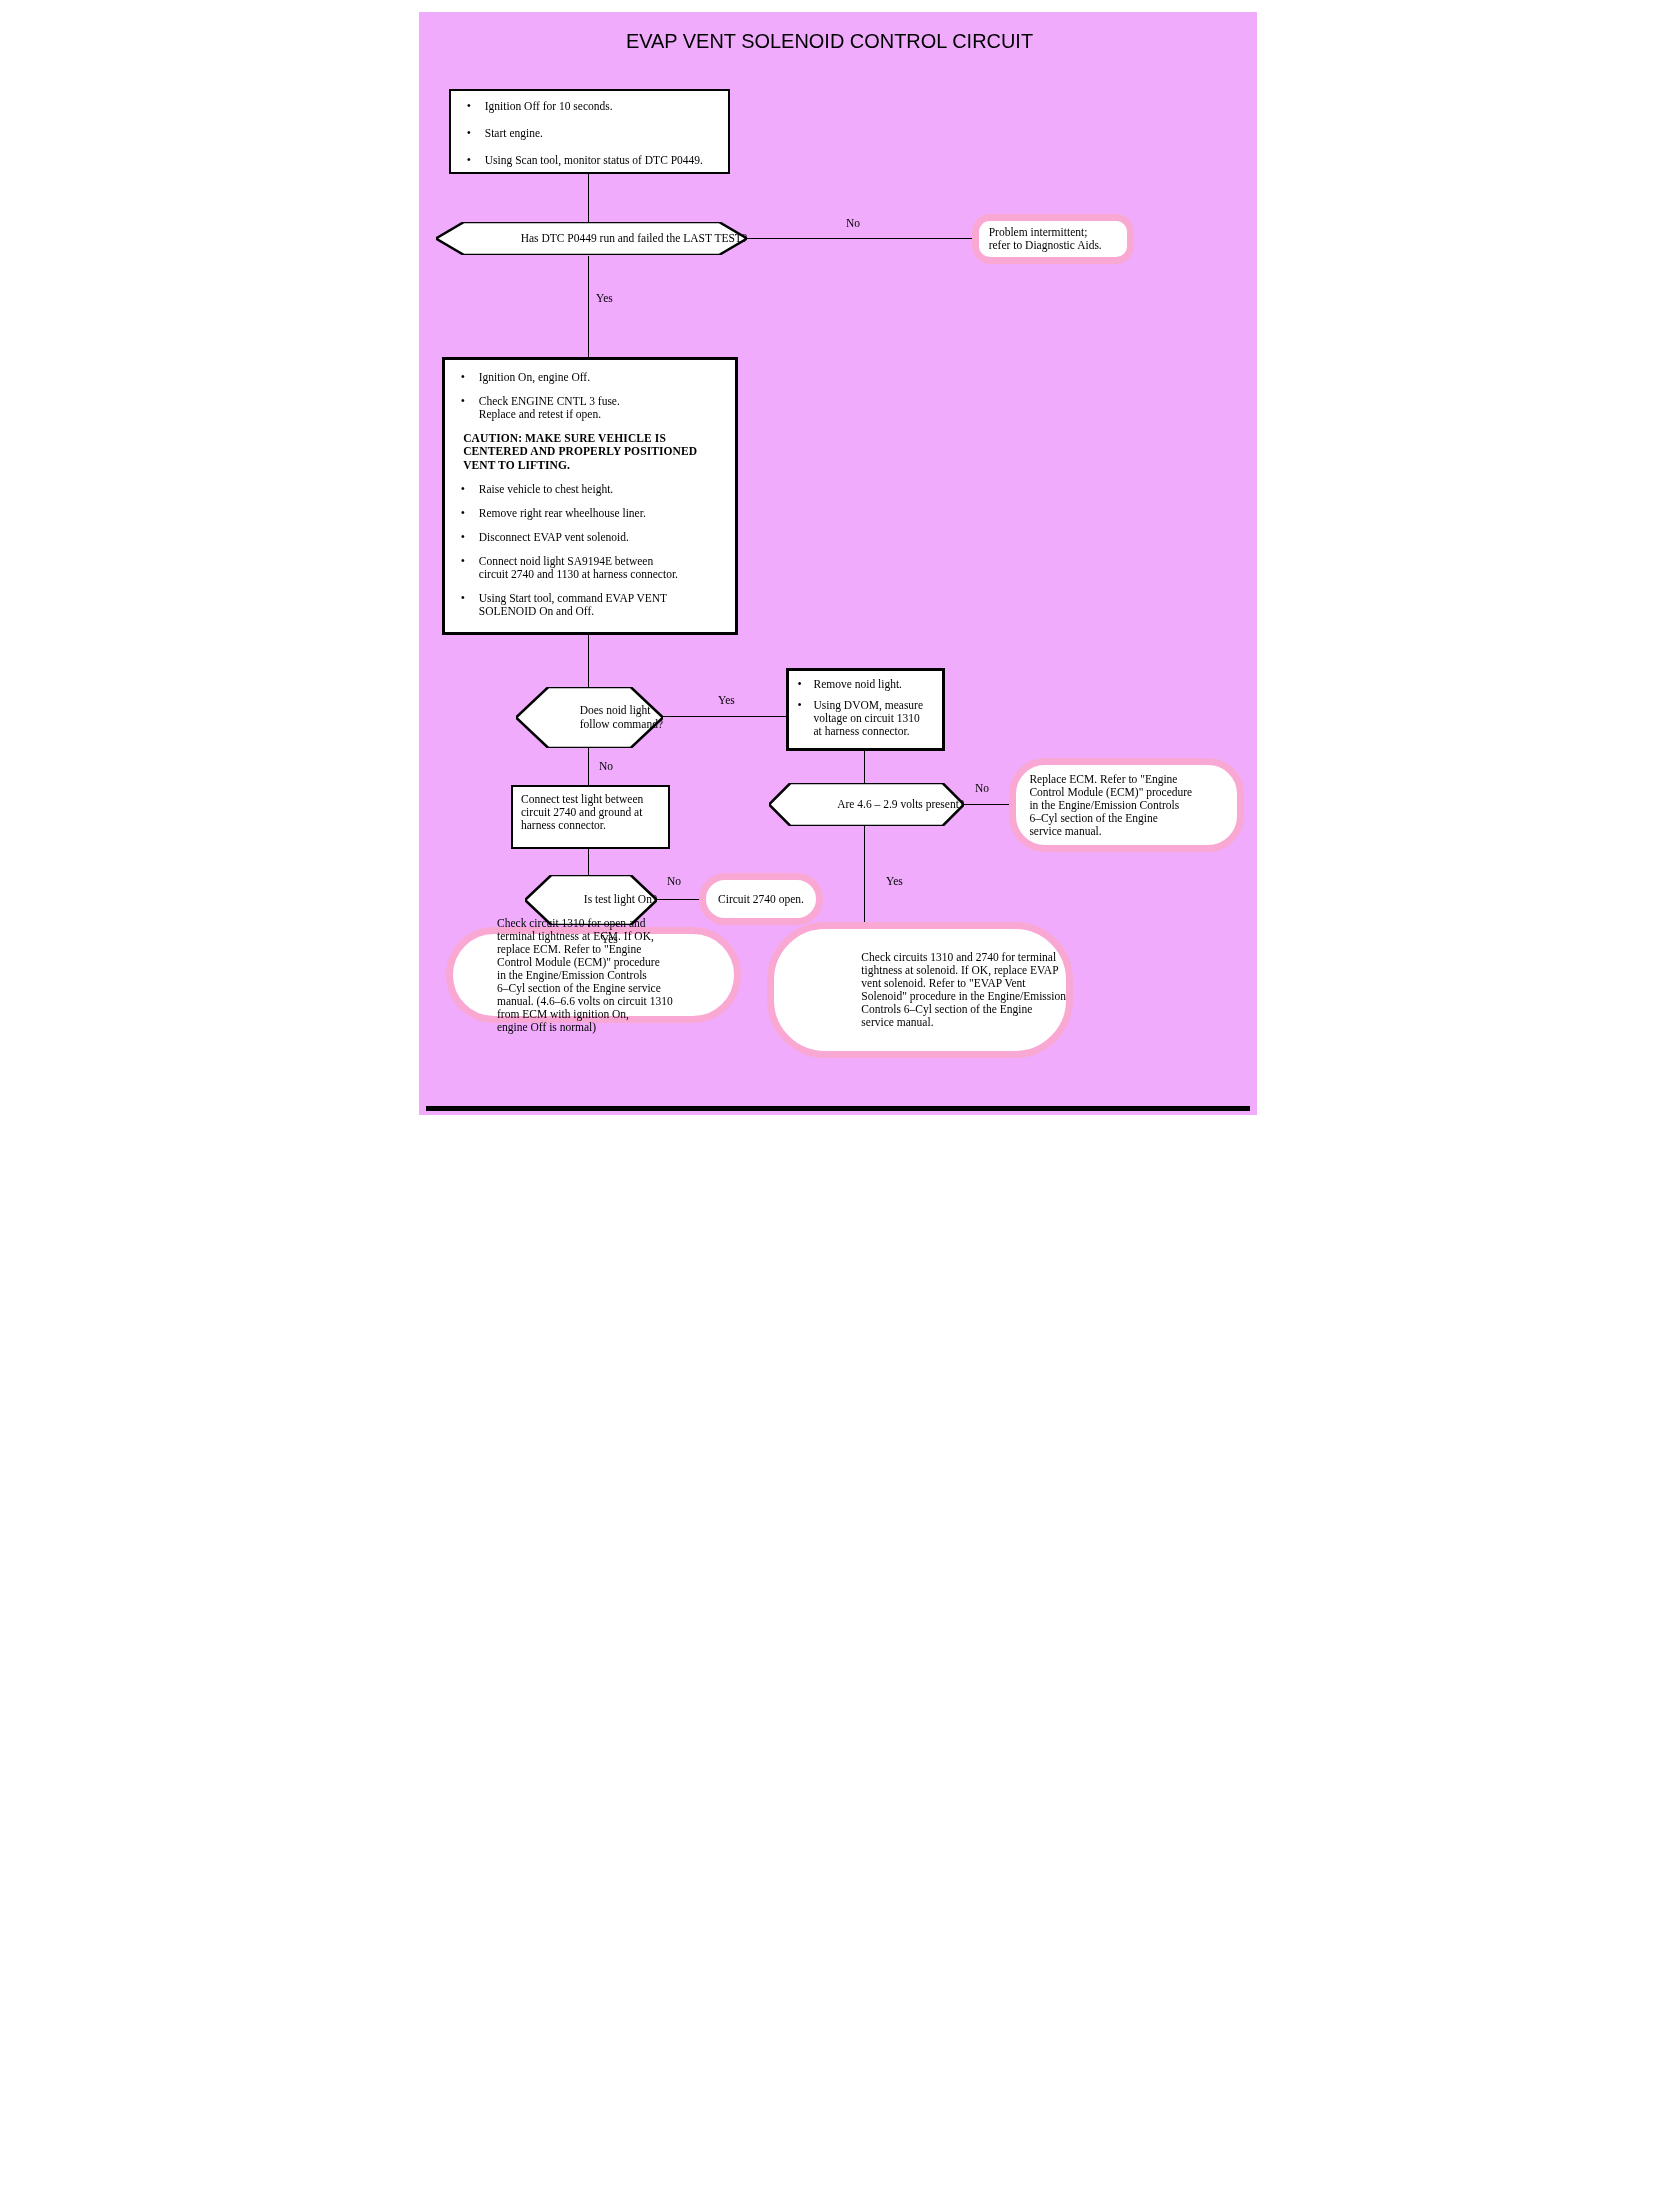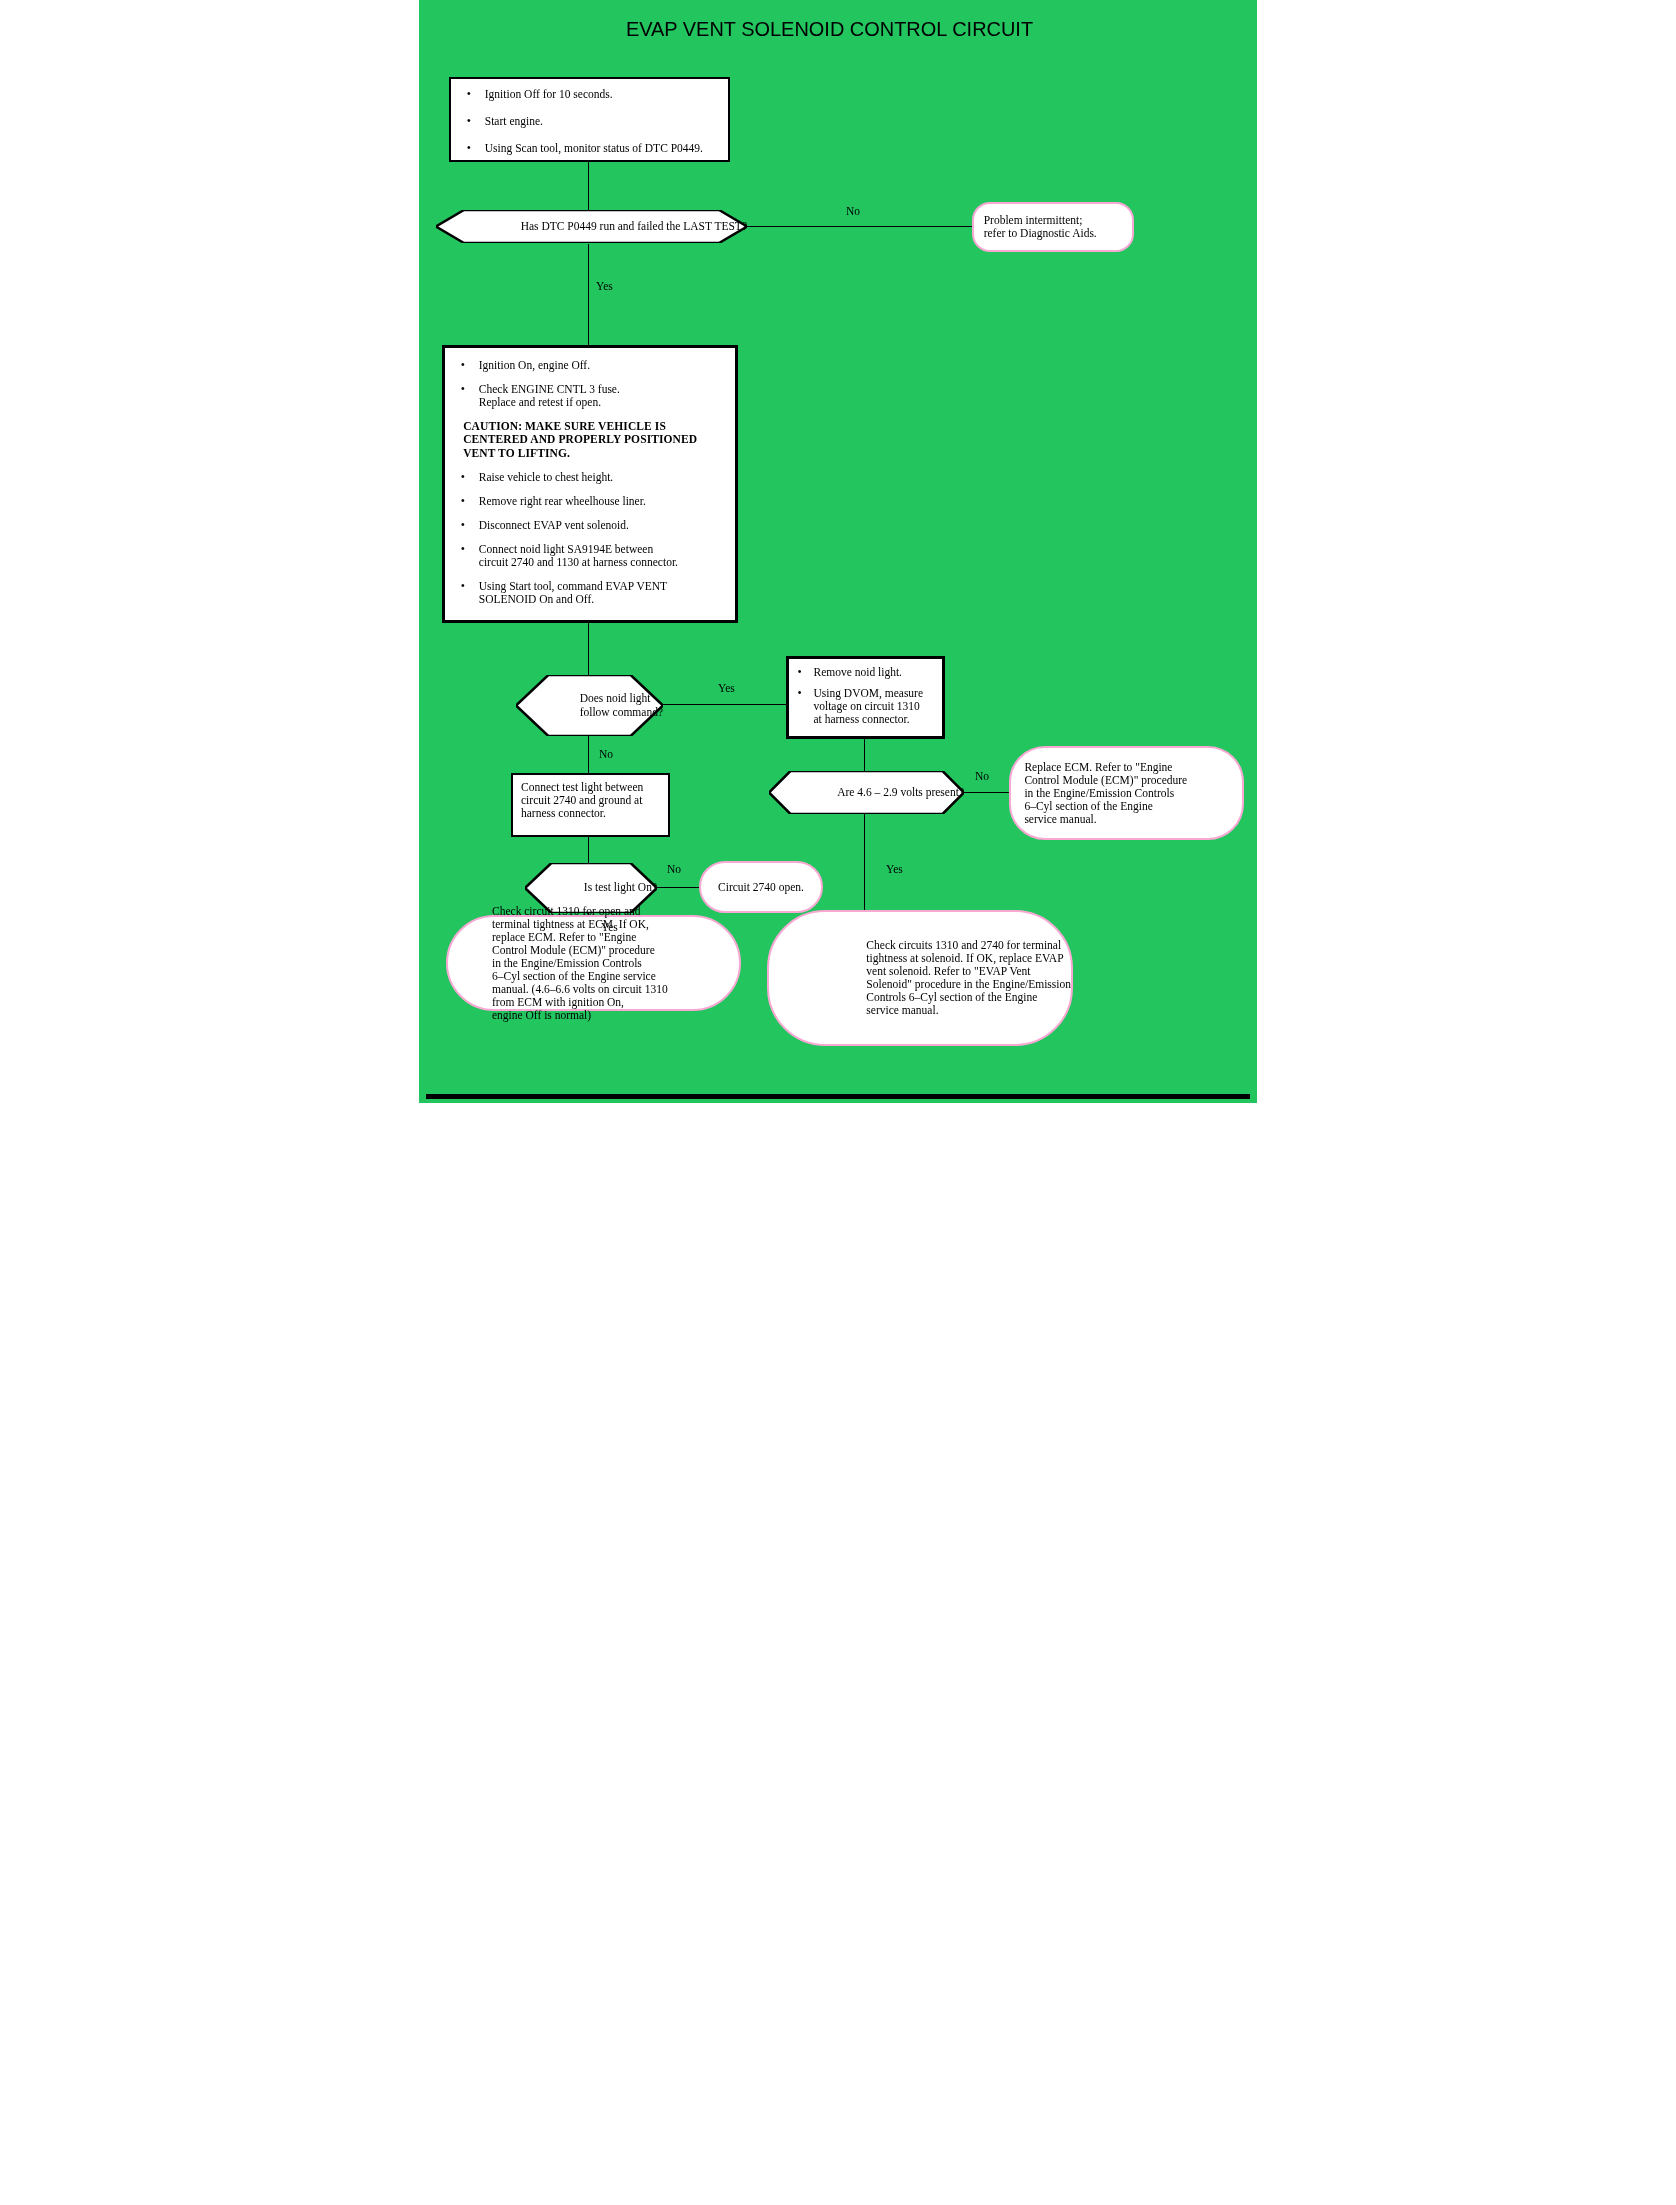--- a/index.html
+++ b/index.html
@@ -1,18 +1,18 @@
 <!DOCTYPE html>
 <html style="font-size:9.7px"><head>
 <meta charset="utf-8">
 <style>
   html,body { margin:0; padding:0; background:#ffffff; }
   .canvas {
-    position:relative; width:838px; height:1103px; margin:0 auto;
-    background:#22c55e; color:#000;
+    position:relative; width:838px; height:1103px; margin:12px auto;
+    background:#f0abfc; color:#000;
     font-family:"Liberation Serif", serif; font-size:11.5px;
   }
   .abs { position:absolute; box-sizing:border-box; }
   .title {
     left:0; top:17px; width:821px; text-align:center;
     font-family:"Liberation Sans", sans-serif; font-size:21px;
     transform:scaleX(0.95); transform-origin:center; white-space:nowrap;
   }
   .procbox { background:#fff; border:2.4px solid #000; z-index:2; }
   .bthick { border-width:3px; }
@@ -22,21 +22,21 @@
   .ml { white-space:pre-line; }
   .caution { font-weight:bold; line-height:13.4px; letter-spacing:0.1px; }
   .hex { z-index:2; }
   .hex svg { position:absolute; left:0; top:0; width:100%; height:100%; }
   .hex .htxt {
     position:relative; z-index:1; width:100%; height:100%;
     display:flex; align-items:center; justify-content:flex-end;
     line-height:13.4px; text-align:left;
   }
   .term {
-    background:#fff; border:2px solid #f9a8d4; z-index:2;
+    background:#fff; border:7px solid #f9a8d4; z-index:2;
     display:flex; align-items:center;
   }
   .ttxt { line-height:13px; }
   .line { background:#000; z-index:1; }
   .elabel { font-size:11.5px; z-index:3; background:transparent; }
   .footer-rule { background:#000; z-index:2; }
 </style>
 </head>
 <body>
 

